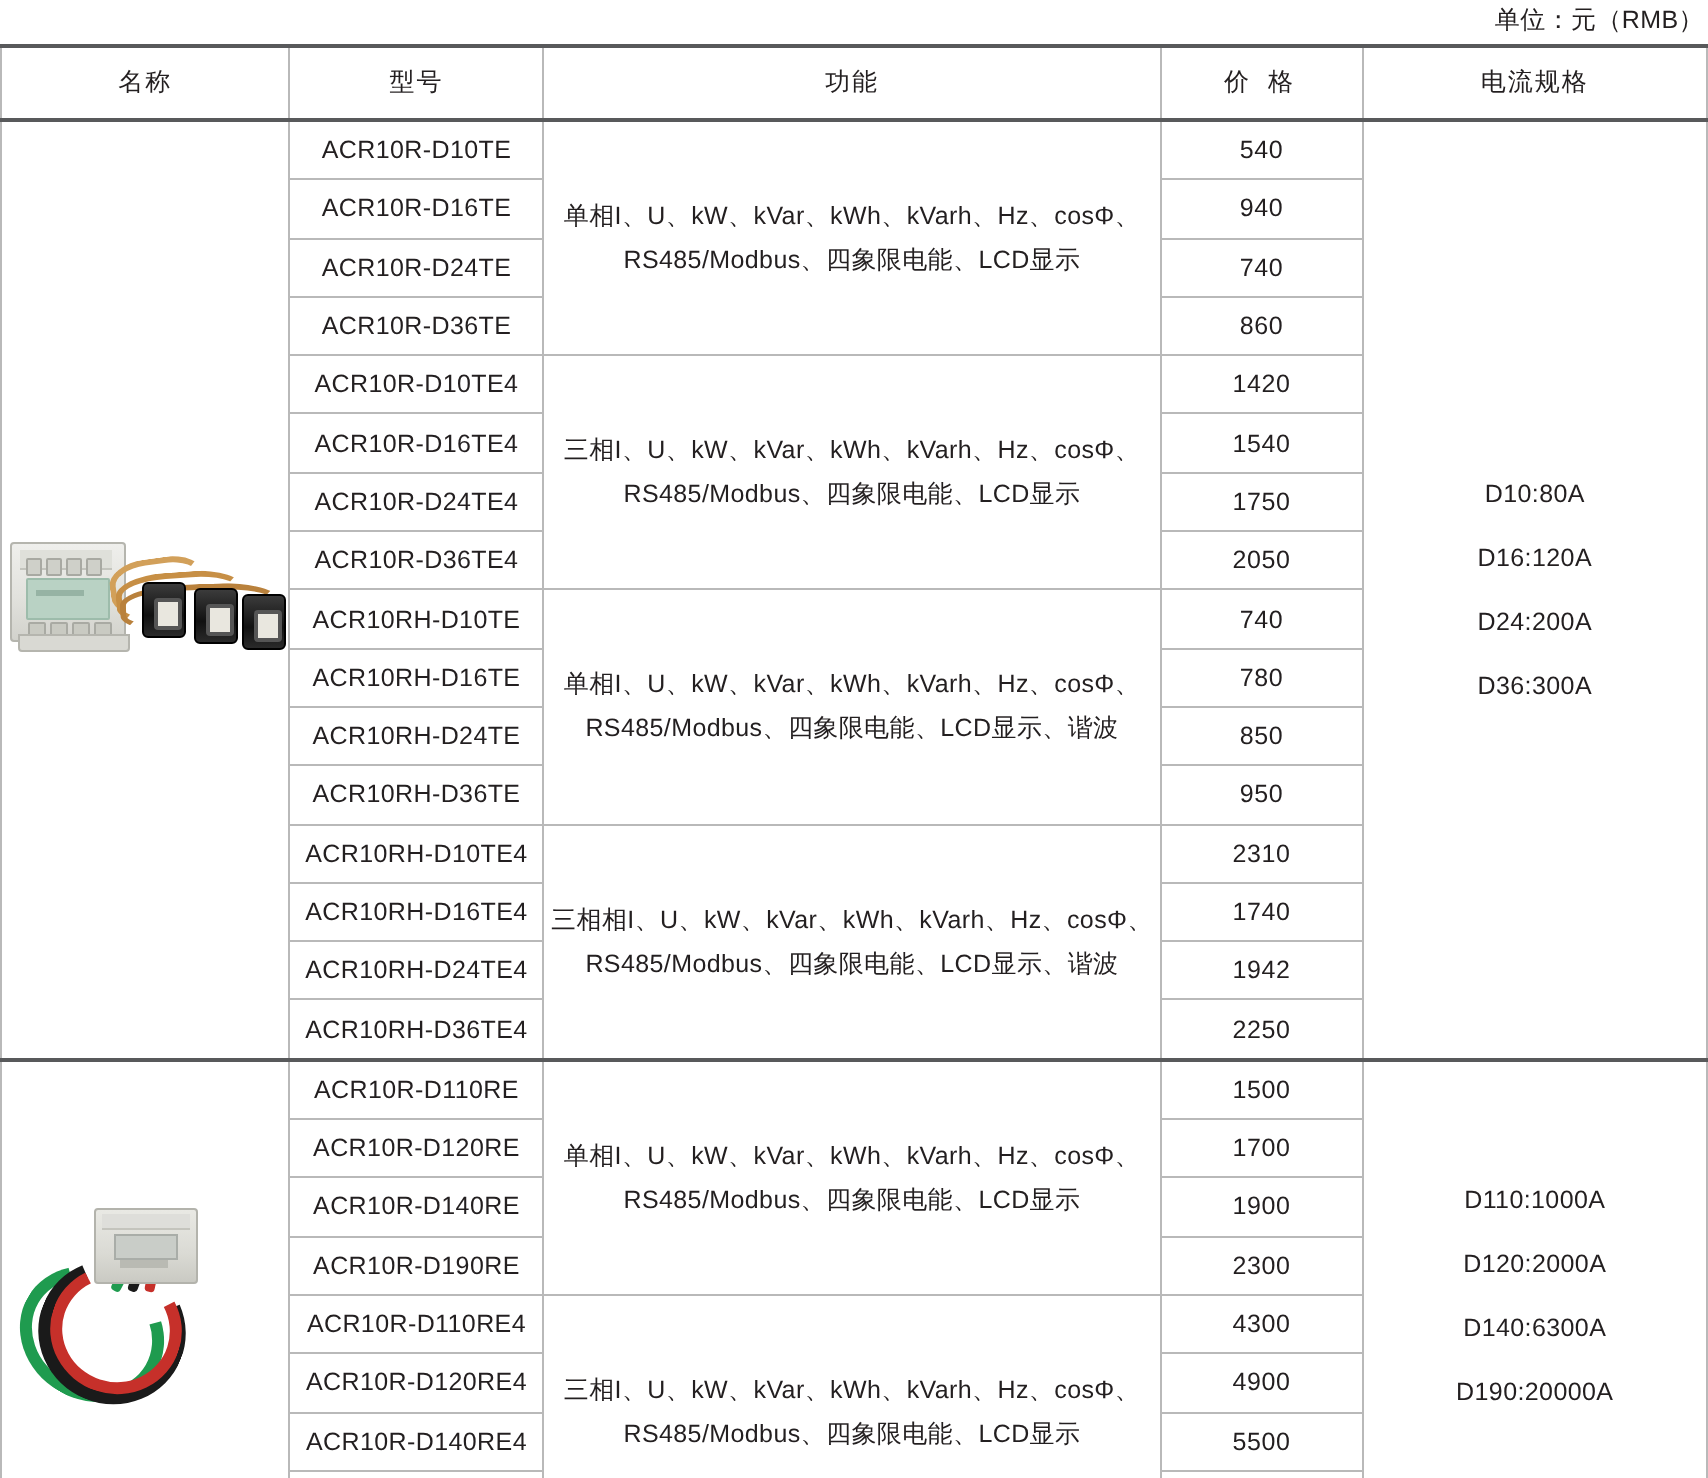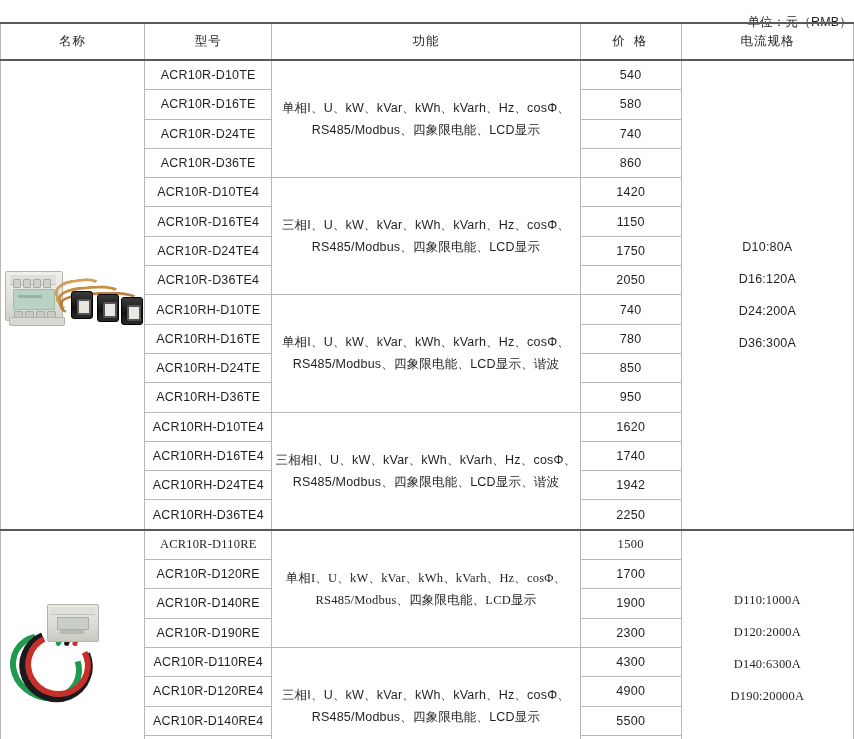--- a/index.html
+++ b/index.html
@@ -10,21 +10,21 @@
   body {
     width: 854px;
     height: 739px;
     font-family: "Liberation Sans", "DejaVu Sans", sans-serif;
     color: #231f20;
     position: relative;
     overflow: hidden;
   }
   .unit-line {
     position: absolute;
-    top: 12px;
+    top: 0px;
     right: 2px;
     font-size: 12.5px;
     letter-spacing: 0.2px;
     color: #231f20;
     line-height: 20px;
   }
   table.price-table {
     position: absolute;
     top: 22px;
     left: 0px;
@@ -46,26 +46,26 @@
   col.c-model { width: 127px; }
   col.c-func  { width: 308px; }
   col.c-price { width: 101px; }
   col.c-spec  { width: 172px; }
 
   thead td {
     height: 35px;
     font-size: 13.5px;
     letter-spacing: 1px;
   }
-  thead td.hd-price { letter-spacing: 3px; font-family: Liberation Serif, serif; }
+  thead td.hd-price { letter-spacing: 3px; }
 
   .outer-top { border-top: 2px solid #58595b !important; }
   .outer-bottom { border-bottom: 2px solid #58595b !important; }
   .hdr-sep td { border-bottom: 2px solid #58595b !important; }
-  .grp-sep td { border-top: 2px solid #58595b !important; font-family: Liberation Serif, serif; }
+  .grp-sep td { border-top: 2px solid #58595b !important; }
 
   td.model {
     height: 28.3px;
     font-size: 12.3px;
     letter-spacing: 0.2px;
   }
   td.price {
     font-size: 12.5px;
     letter-spacing: 0.3px;
   }
@@ -368,42 +368,42 @@
       <td class="price">540</td>
       <td class="spec" rowspan="16">
         <span class="sl">D10:80A</span>
         <span class="sl">D16:120A</span>
         <span class="sl">D24:200A</span>
         <span class="sl">D36:300A</span>
       </td>
     </tr>
     <tr>
       <td class="model">ACR10R-D16TE</td>
-      <td class="price">580</td>
+      <td class="price">940</td>
     </tr>
     <tr>
       <td class="model">ACR10R-D24TE</td>
       <td class="price">740</td>
     </tr>
     <tr>
       <td class="model">ACR10R-D36TE</td>
       <td class="price">860</td>
     </tr>
 
     <tr>
       <td class="model">ACR10R-D10TE4</td>
       <td class="func" rowspan="4">
         <span class="fl">三相I、U、kW、kVar、kWh、kVarh、Hz、cosΦ、</span>
         <span class="fl">RS485/Modbus、四象限电能、LCD显示</span>
       </td>
       <td class="price">1420</td>
     </tr>
     <tr>
       <td class="model">ACR10R-D16TE4</td>
-      <td class="price">1150</td>
+      <td class="price">1540</td>
     </tr>
     <tr>
       <td class="model">ACR10R-D24TE4</td>
       <td class="price">1750</td>
     </tr>
     <tr>
       <td class="model">ACR10R-D36TE4</td>
       <td class="price">2050</td>
     </tr>
 
@@ -427,21 +427,21 @@
       <td class="model">ACR10RH-D36TE</td>
       <td class="price">950</td>
     </tr>
 
     <tr>
       <td class="model">ACR10RH-D10TE4</td>
       <td class="func" rowspan="4">
         <span class="fl">三相相I、U、kW、kVar、kWh、kVarh、Hz、cosΦ、</span>
         <span class="fl">RS485/Modbus、四象限电能、LCD显示、谐波</span>
       </td>
-      <td class="price">1620</td>
+      <td class="price">2310</td>
     </tr>
     <tr>
       <td class="model">ACR10RH-D16TE4</td>
       <td class="price">1740</td>
     </tr>
     <tr>
       <td class="model">ACR10RH-D24TE4</td>
       <td class="price">1942</td>
     </tr>
     <tr>

